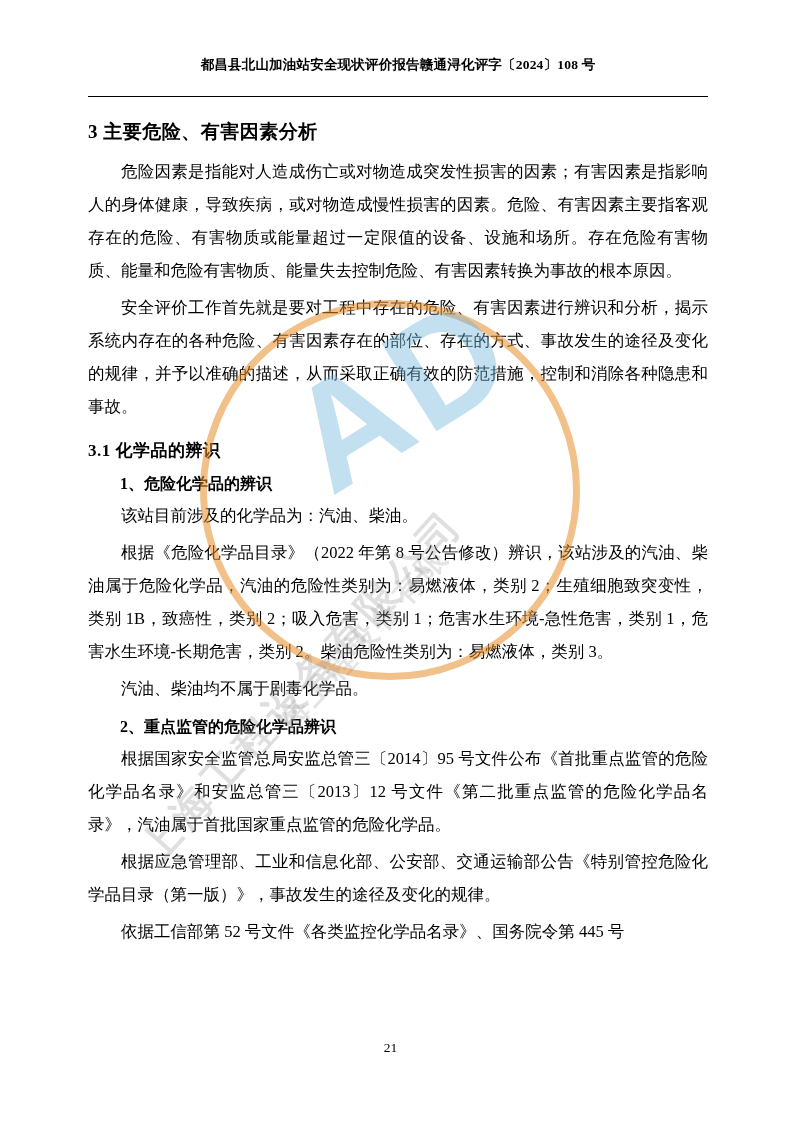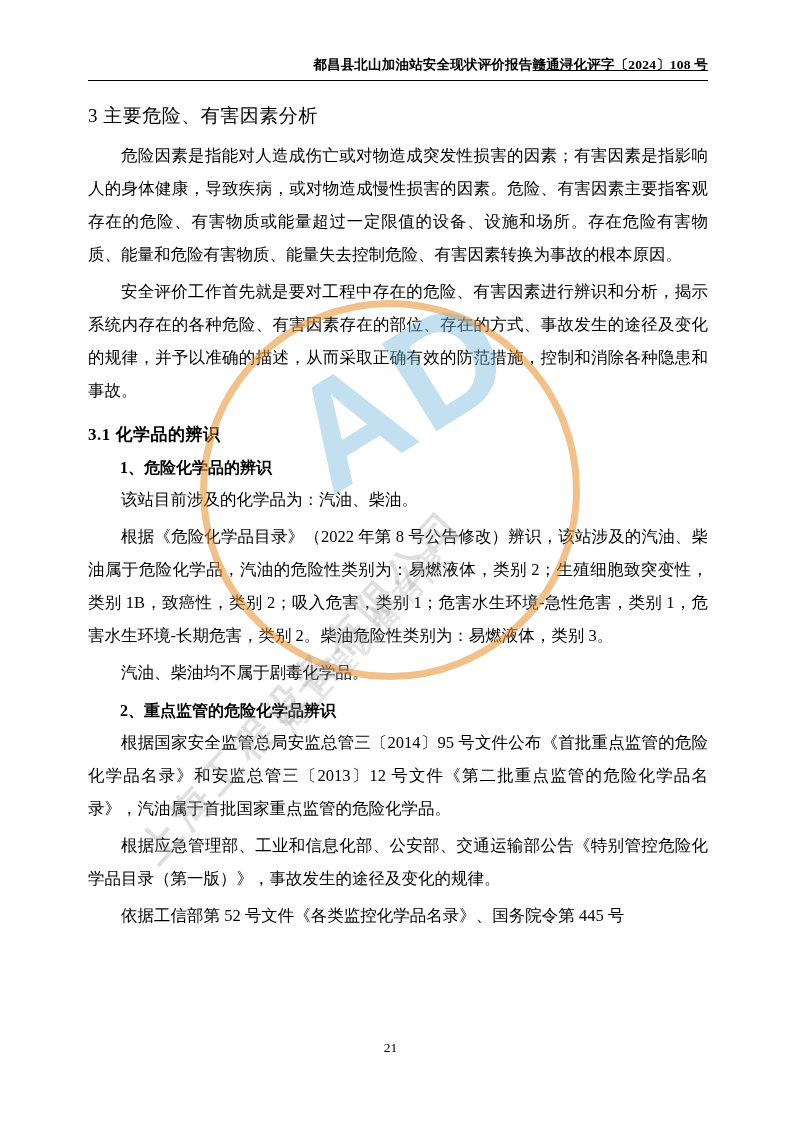--- a/index.html
+++ b/index.html
@@ -22,35 +22,35 @@
   }
   .content {
     position: absolute;
     left: 88px;
     top: 56px;
     width: 620px;
   }
   
   .header {
     display: flex;
-    justify-content: flex-end;
+    justify-content: center;
     align-items: baseline;
     font-size: 13.5px;
     font-weight: bold;
     letter-spacing: 0.2px;
-    padding-bottom: 6px;
+    padding-bottom: 22px;
     border-bottom: 1px solid #000;
   }
   .header .hdr-left { white-space: nowrap; }
-  .header .hdr-right { white-space: nowrap; text-decoration: underline; }
+  .header .hdr-right { white-space: nowrap; }
 
   
   h1.sec {
     font-size: 19px;
-    font-weight: normal;
+    font-weight: bold;
     margin: 22px 0 10px 0;
     letter-spacing: 0.5px;
   }
   h2.sub {
     font-size: 17px;
     font-weight: bold;
     margin: 16px 0 6px 0;
     letter-spacing: 0.5px;
   }
   h3.item {

